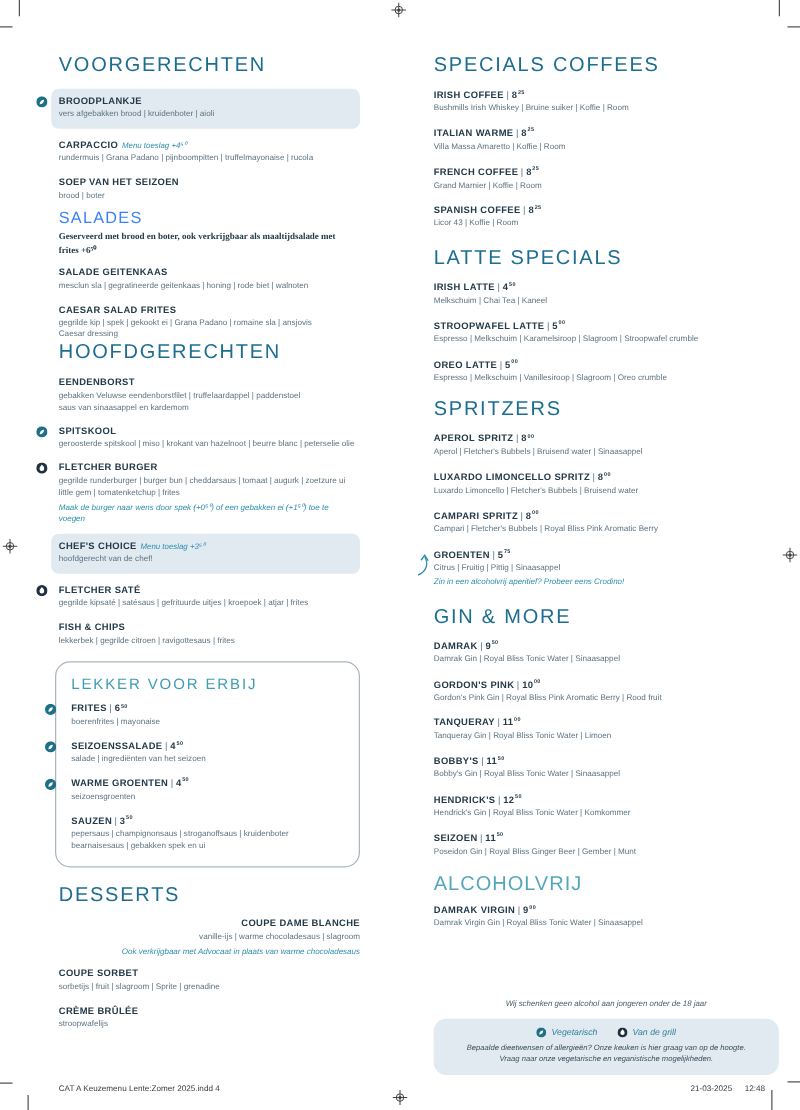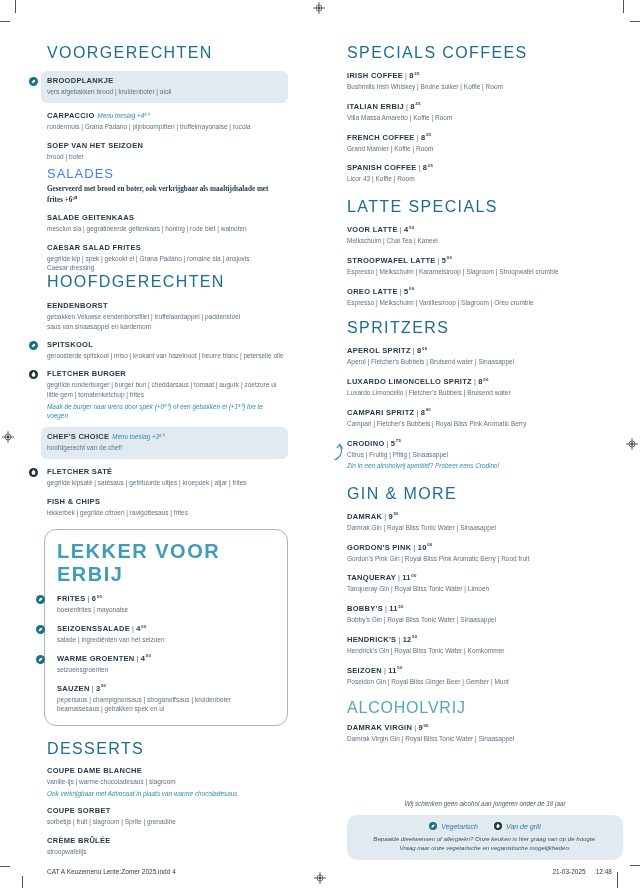--- a/index.html
+++ b/index.html
@@ -29,21 +29,21 @@
              line-height:1.5;white-space:pre-line;margin:0 0 7px 0;padding-left:18px;}
 
   .it.hl{padding-left:0;margin-left:12px;margin-bottom:8px;}
   .hlbox{background:#e0eaf0;border-radius:6px;padding:5px 8px 6px 6px;}
   .it.hl .badge{left:-12px;top:6px;}
 
   .badge{position:absolute;left:0;top:1px;width:9px;height:9px;}
   .badge svg{display:block;}
 
   .lekkerbox{border:1px solid #aab7bf;border-radius:12px;margin-left:15px;padding:10px 12px 2px 12px;margin-bottom:14px;}
-  .lekkerbox .bh{font-size:20px;letter-spacing:1.5px;color:#3f9cb5;margin:0 0 8px 0;font-weight:bold;}
+  .lekkerbox .bh{font-size:12px;letter-spacing:1.5px;color:#3f9cb5;margin:0 0 8px 0;font-weight:normal;}
   .lekkerbox .it{padding-left:0;}
   .lekkerbox .it .badge{left:-21px;}
 
   .arrow-ic{position:absolute;left:-14px;top:3px;width:12px;height:20px;}
 
   .agenote{font-style:italic;font-size:6.3px;color:#4a5a66;text-align:center;margin-top:56px;}
   .legendbox{background:#e0eaf0;border-radius:10px;margin-top:8px;padding:7px 8px 8px 8px;text-align:center;}
   .legendrow{display:flex;justify-content:center;align-items:center;gap:16px;margin-bottom:4px;}
   .legenditem{display:flex;align-items:center;gap:4px;font-style:italic;font-size:7px;color:#2f7f9a;}
   .legenditem svg{display:block;}
@@ -237,21 +237,21 @@
 
     <div class="it">
       <div class="t"><span>SAUZEN</span><span class="sep">|</span><span>3</span><sup>50</sup></div>
       <div class="d">pepersaus | champignonsaus | stroganoffsaus | kruidenboter
 bearnaisesaus | gebakken spek en ui</div>
     </div>
   </div>
 
   <h2 class="h2" style="margin-bottom:8px;">DESSERTS</h2>
 
-  <div class="it" style="margin-bottom:8px;">
+  <div class="it" style="margin-bottom:8px;text-align:right;">
     <div class="t">COUPE DAME BLANCHE</div>
     <div class="d">vanille-ijs | warme chocoladesaus | slagroom</div>
     <div class="note">Ook verkrijgbaar met Advocaat in plaats van warme chocoladesaus</div>
   </div>
 
   <div class="it">
     <div class="t">COUPE SORBET</div>
     <div class="d">sorbetijs | fruit | slagroom | Sprite | grenadine</div>
   </div>
 
@@ -263,36 +263,36 @@
 
 <div class="col col-r">
 
   <h2 class="h2">SPECIALS COFFEES</h2>
 
   <div class="it">
     <div class="t"><span>IRISH COFFEE</span><span class="sep">|</span><span>8</span><sup>25</sup></div>
     <div class="d">Bushmills Irish Whiskey | Bruine suiker | Koffie | Room</div>
   </div>
   <div class="it">
-    <div class="t"><span>ITALIAN ERBIJ</span><span class="sep">|</span><span>8</span><sup>25</sup></div>
+    <div class="t"><span>ITALIAN WARME</span><span class="sep">|</span><span>8</span><sup>25</sup></div>
     <div class="d">Villa Massa Amaretto | Koffie | Room</div>
   </div>
   <div class="it">
     <div class="t"><span>FRENCH COFFEE</span><span class="sep">|</span><span>8</span><sup>25</sup></div>
     <div class="d">Grand Marnier | Koffie | Room</div>
   </div>
   <div class="it">
     <div class="t"><span>SPANISH COFFEE</span><span class="sep">|</span><span>8</span><sup>25</sup></div>
     <div class="d">Licor 43 | Koffie | Room</div>
   </div>
 
   <h2 class="h2 mt">LATTE SPECIALS</h2>
 
   <div class="it">
-    <div class="t"><span>VOOR LATTE</span><span class="sep">|</span><span>4</span><sup>50</sup></div>
+    <div class="t"><span>IRISH LATTE</span><span class="sep">|</span><span>4</span><sup>50</sup></div>
     <div class="d">Melkschuim | Chai Tea | Kaneel</div>
   </div>
   <div class="it">
     <div class="t"><span>STROOPWAFEL LATTE</span><span class="sep">|</span><span>5</span><sup>00</sup></div>
     <div class="d">Espresso | Melkschuim | Karamelsiroop | Slagroom | Stroopwafel crumble</div>
   </div>
   <div class="it">
     <div class="t"><span>OREO LATTE</span><span class="sep">|</span><span>5</span><sup>00</sup></div>
     <div class="d">Espresso | Melkschuim | Vanillesiroop | Slagroom | Oreo crumble</div>
   </div>
@@ -309,21 +309,21 @@
   </div>
   <div class="it">
     <div class="t"><span>CAMPARI SPRITZ</span><span class="sep">|</span><span>8</span><sup>00</sup></div>
     <div class="d">Campari | Fletcher's Bubbels | Royal Bliss Pink Aromatic Berry</div>
   </div>
   <div class="it" style="position:relative;">
     <svg class="arrow-ic" viewBox="0 0 12 20">
         <path d="M1.5 18 C8 15.5 10 9.5 7 3.5" fill="none" stroke="#2f8fae" stroke-width="1.1"></path>
         <path d="M3.8 6.2 L6.8 2.2 L9.6 6.6" fill="none" stroke="#2f8fae" stroke-width="1.1"></path>
       </svg>
-    <div class="t"><span>CRODINO</span><span class="sep">|</span><span>5</span><sup>75</sup></div>
+    <div class="t"><span>GROENTEN</span><span class="sep">|</span><span>5</span><sup>75</sup></div>
     <div class="d">Citrus | Fruitig | Pittig | Sinaasappel</div>
     <div class="note">Zin in een alcoholvrij aperitief? Probeer eens Crodino!</div>
   </div>
 
   <h2 class="h2 mt">GIN &amp; MORE</h2>
 
   <div class="it">
     <div class="t"><span>DAMRAK</span><span class="sep">|</span><span>9</span><sup>50</sup></div>
     <div class="d">Damrak Gin | Royal Bliss Tonic Water | Sinaasappel</div>
   </div>

